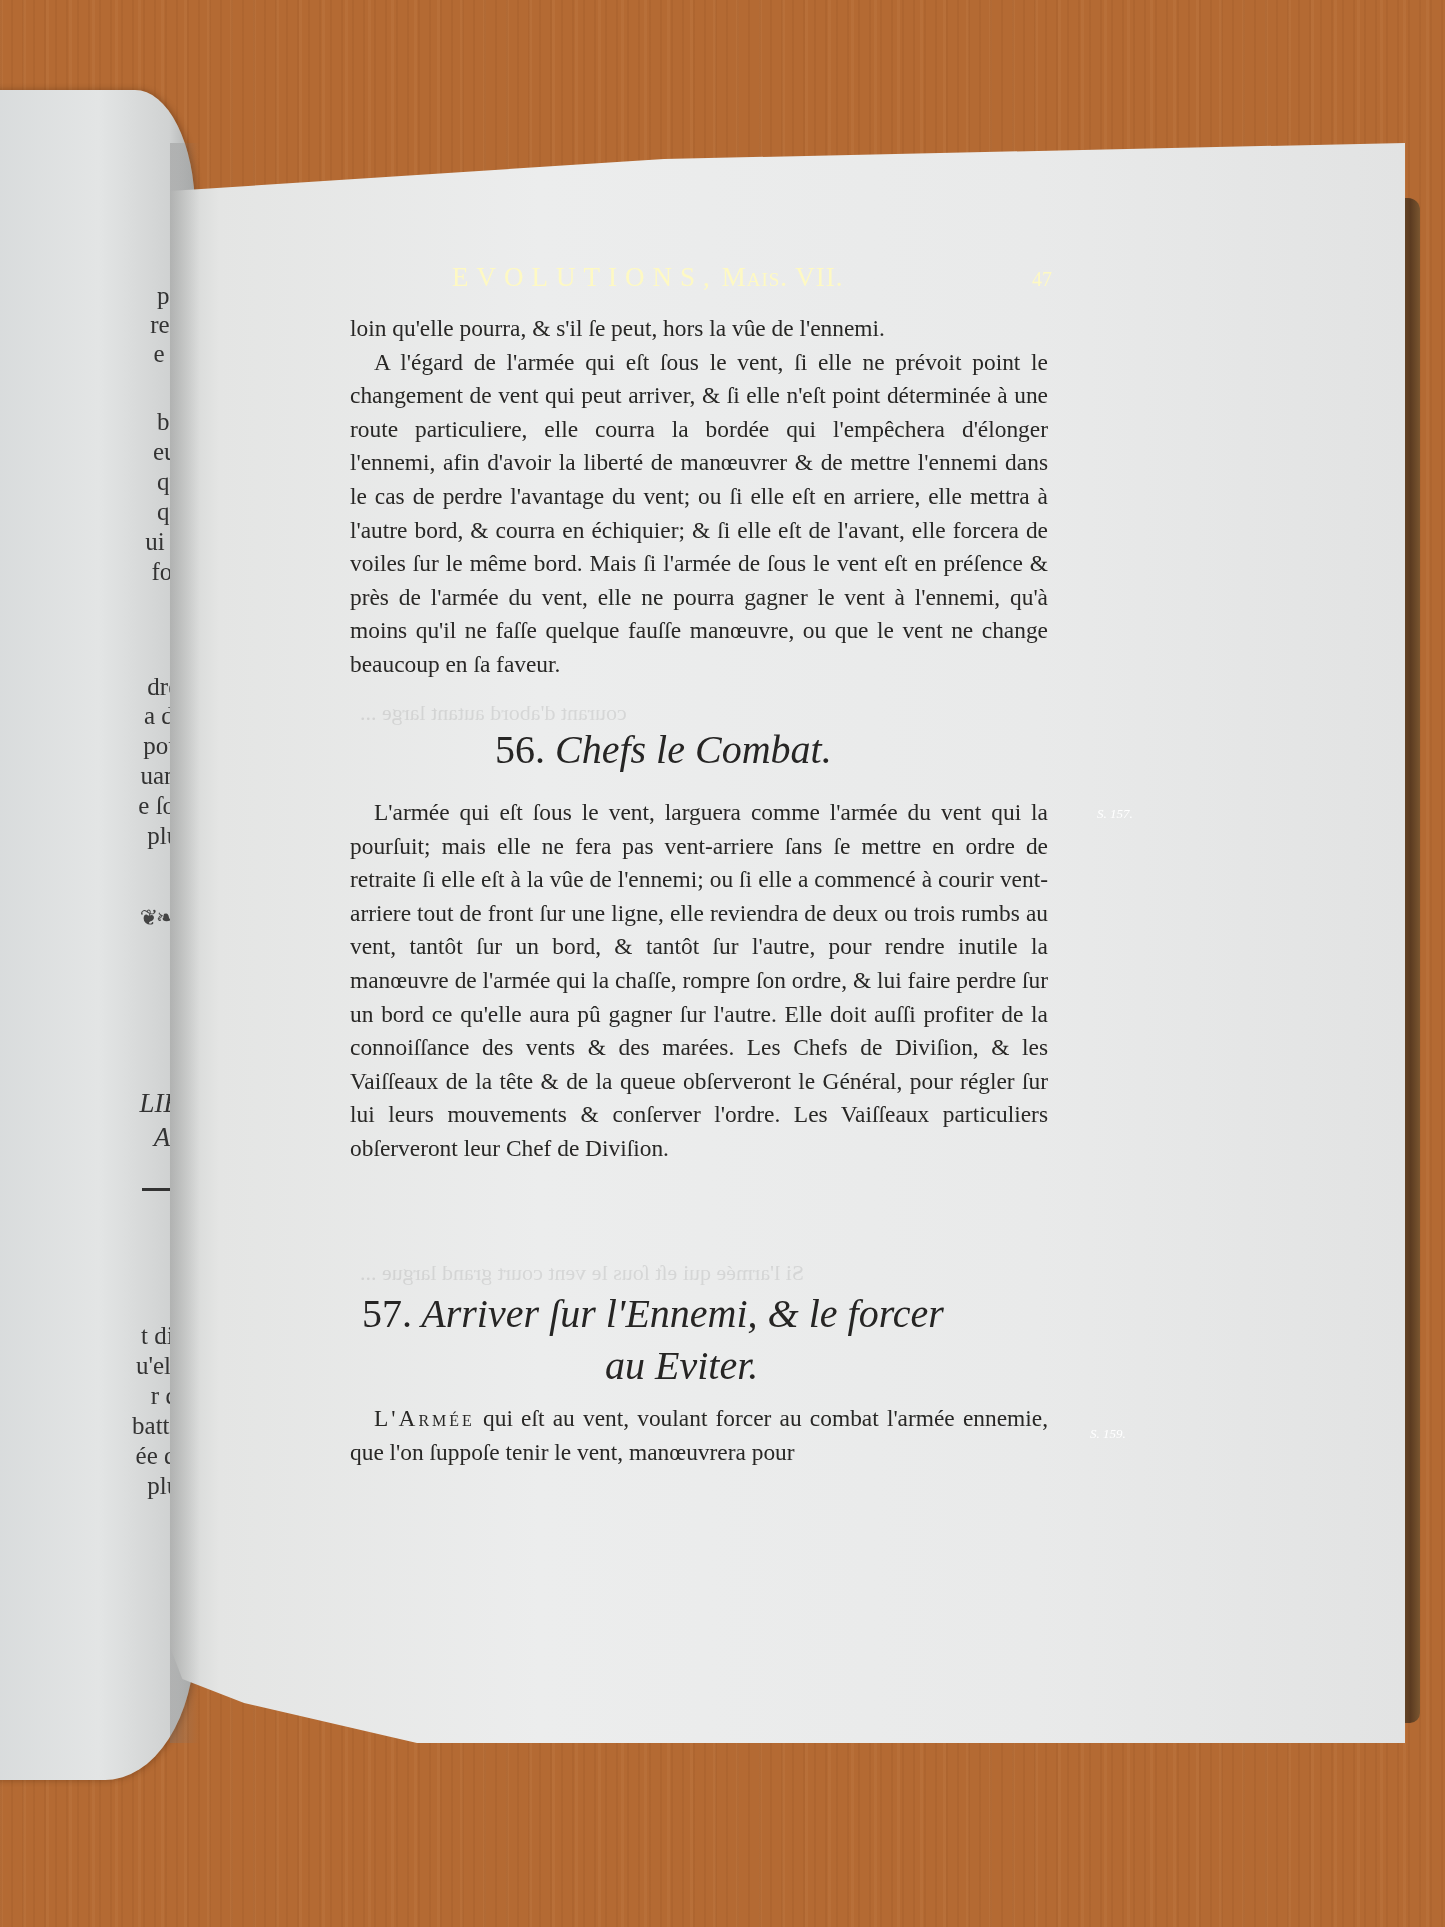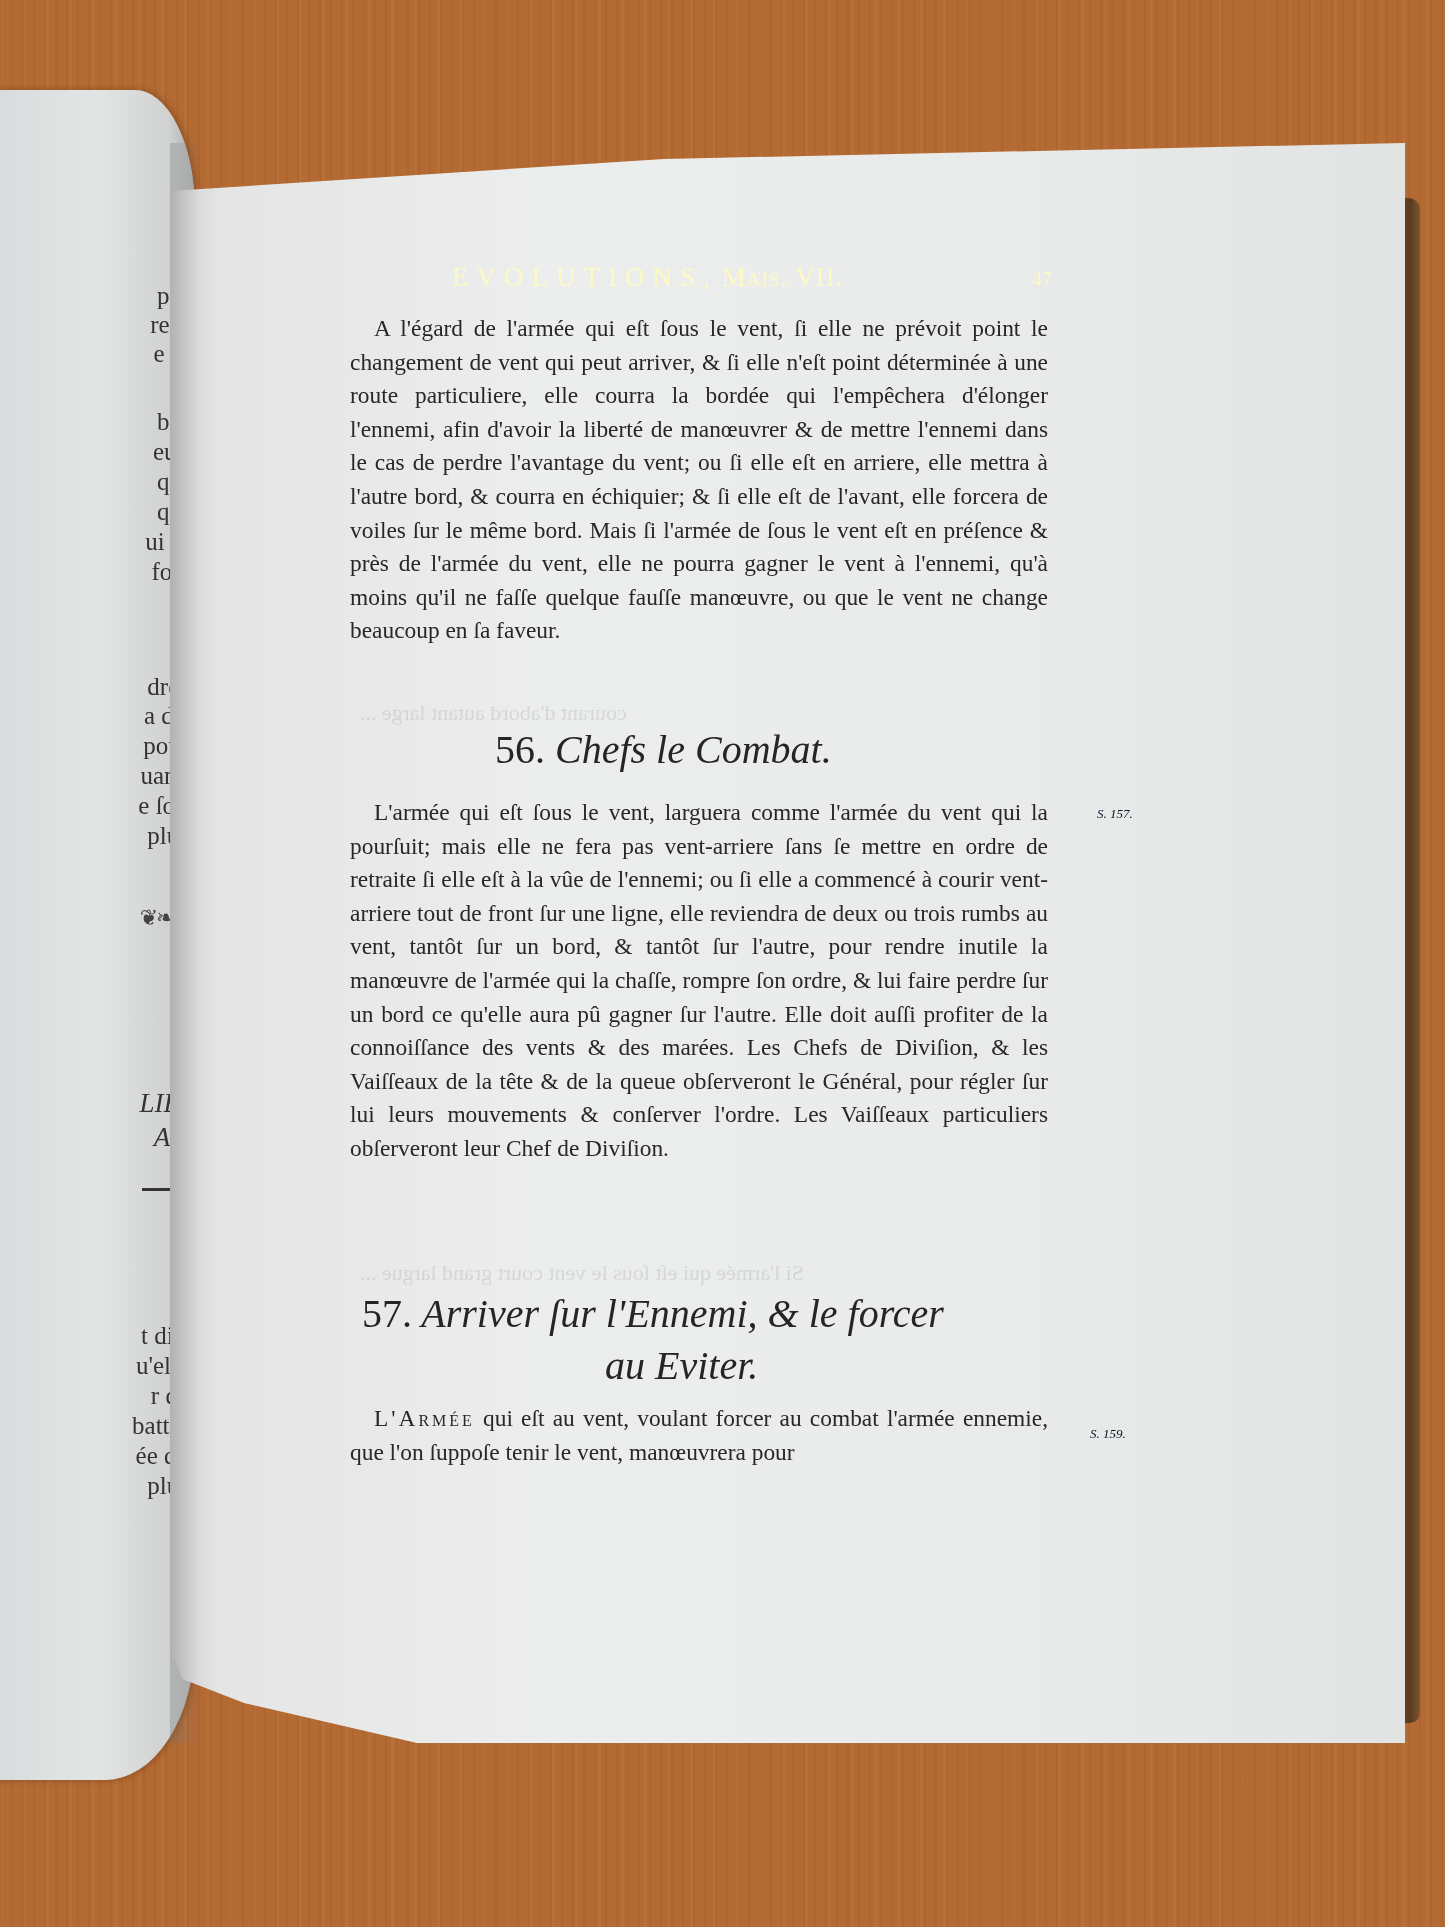--- a/index.html
+++ b/index.html
@@ -57,21 +57,21 @@
   .body-text p.indent { text-indent:24px; }
   .sc { font-variant:small-caps; letter-spacing:3px; }
 
   .section-heading {
     position:absolute; font-style:italic; font-size:40px; color:#262524; text-align:center;
     font-family:"Liberation Serif","DejaVu Serif",serif; white-space:nowrap;
   }
   .section-heading .num { font-style:normal; }
 
   .marginal-note {
-    position:absolute; font-size:13px; color:#0f172a; font-style:italic;
+    position:absolute; font-size:13px; color:#ffffff; font-style:italic;
   }
   .bleed {
     position:absolute; color:rgba(70,70,70,0.13); font-size:22px; transform:scaleX(-1); white-space:nowrap;
   }
 </style>
 </head>
 <body>
 
 <div class="left-page">
   <div class="left-line" style="top:192px">par</div>
@@ -113,20 +113,21 @@
 <div class="bleed" style="left:360px;top:700px">courant d'abord autant large ...</div>
 <div class="bleed" style="left:360px;top:1260px">Si l'armée qui eſt ſous le vent court grand largue ...</div>
 
 <div class="header">
   <span class="running">EVOLUTIONS,</span>
   <span class="chap sc">Mais. VII.</span>
   <span class="folio">47</span>
 </div>
 
 <div class="body-text" style="top:312px">
+  <p>loin qu'elle pourra, &amp; s'il ſe peut, hors la vûe de l'ennemi.</p>
   <p class="indent">A l'égard de l'armée qui eſt ſous le vent, ſi elle ne prévoit point le changement de vent qui peut arriver, &amp; ſi elle n'eſt point déterminée à une route particuliere, elle courra la bordée qui l'empêchera d'élonger l'ennemi, afin d'avoir la liberté de manœuvrer &amp; de mettre l'ennemi dans le cas de perdre l'avantage du vent; ou ſi elle eſt en arriere, elle mettra à l'autre bord, &amp; courra en échiquier; &amp; ſi elle eſt de l'avant, elle forcera de voiles ſur le même bord. Mais ſi l'armée de ſous le vent eſt en préſence &amp; près de l'armée du vent, elle ne pourra gagner le vent à l'ennemi, qu'à moins qu'il ne faſſe quelque fauſſe manœuvre, ou que le vent ne change beaucoup en ſa faveur.</p>
 </div>
 
 <div class="section-heading" style="left:495px;top:726px">
   <span class="num">56.</span>
   <span>Chefs le Combat.</span>
 </div>
 <div class="marginal-note" style="left:1097px;top:806px">S. 157.</div>
 
 <div class="body-text" style="top:796px">

